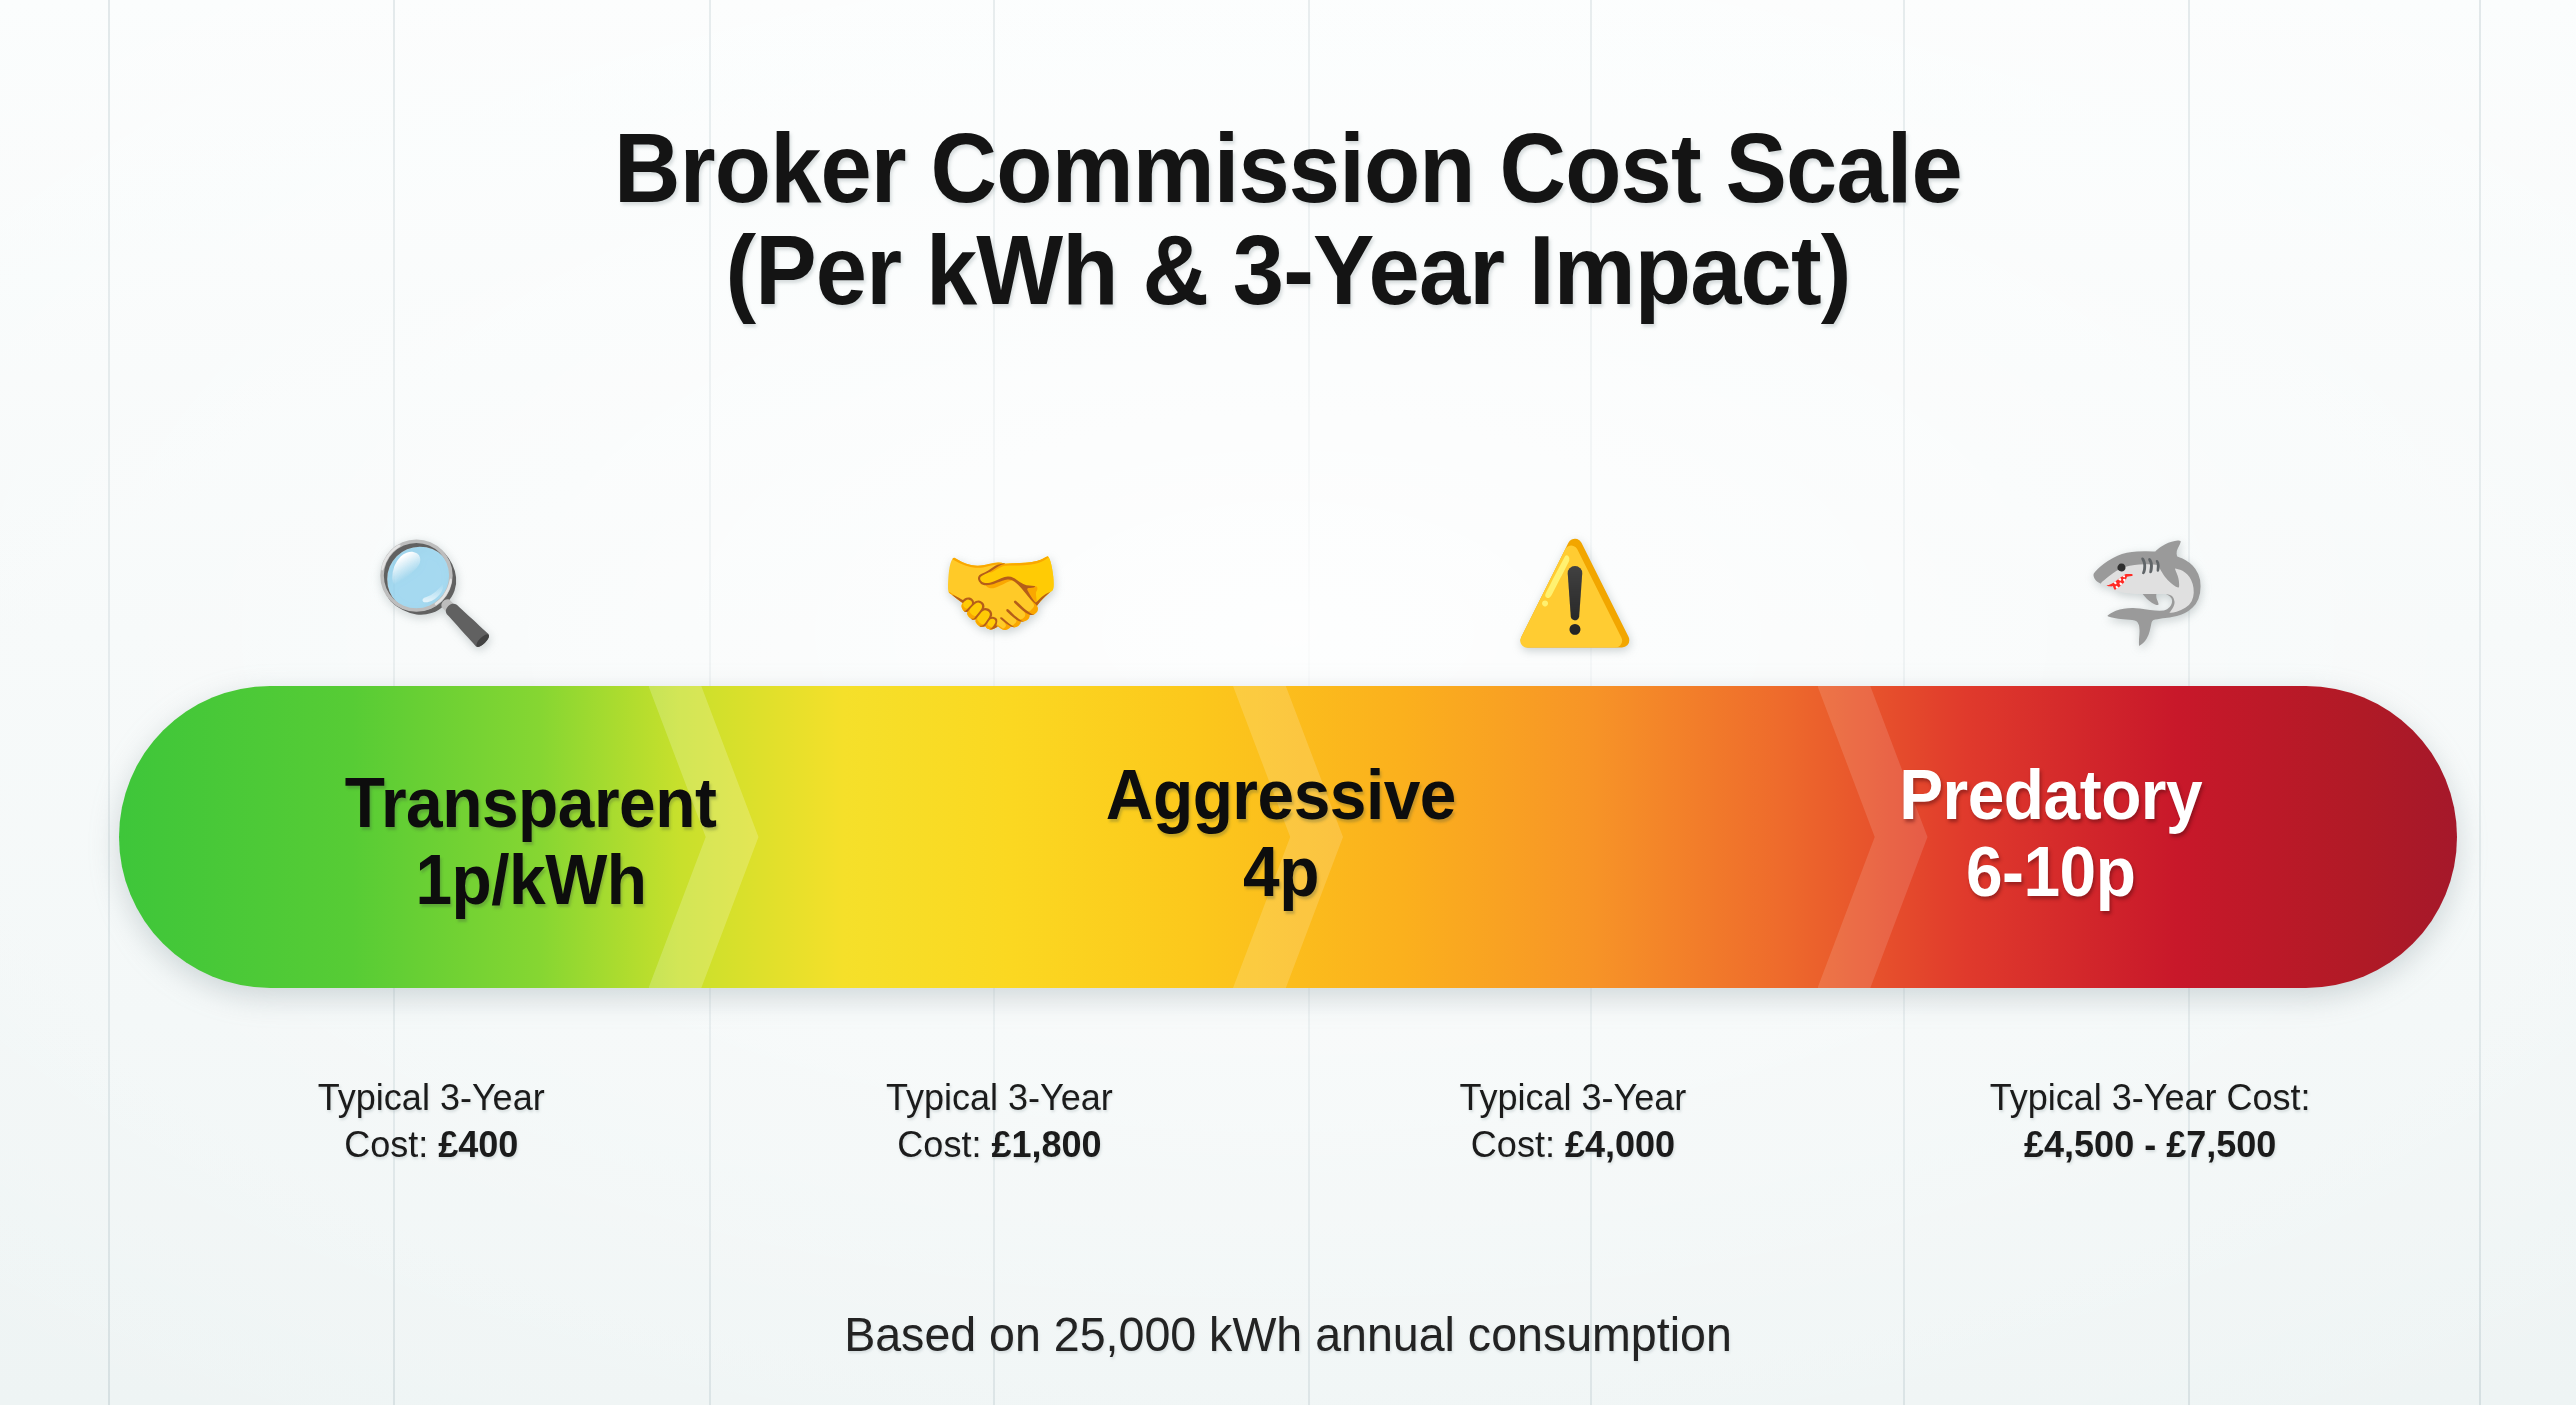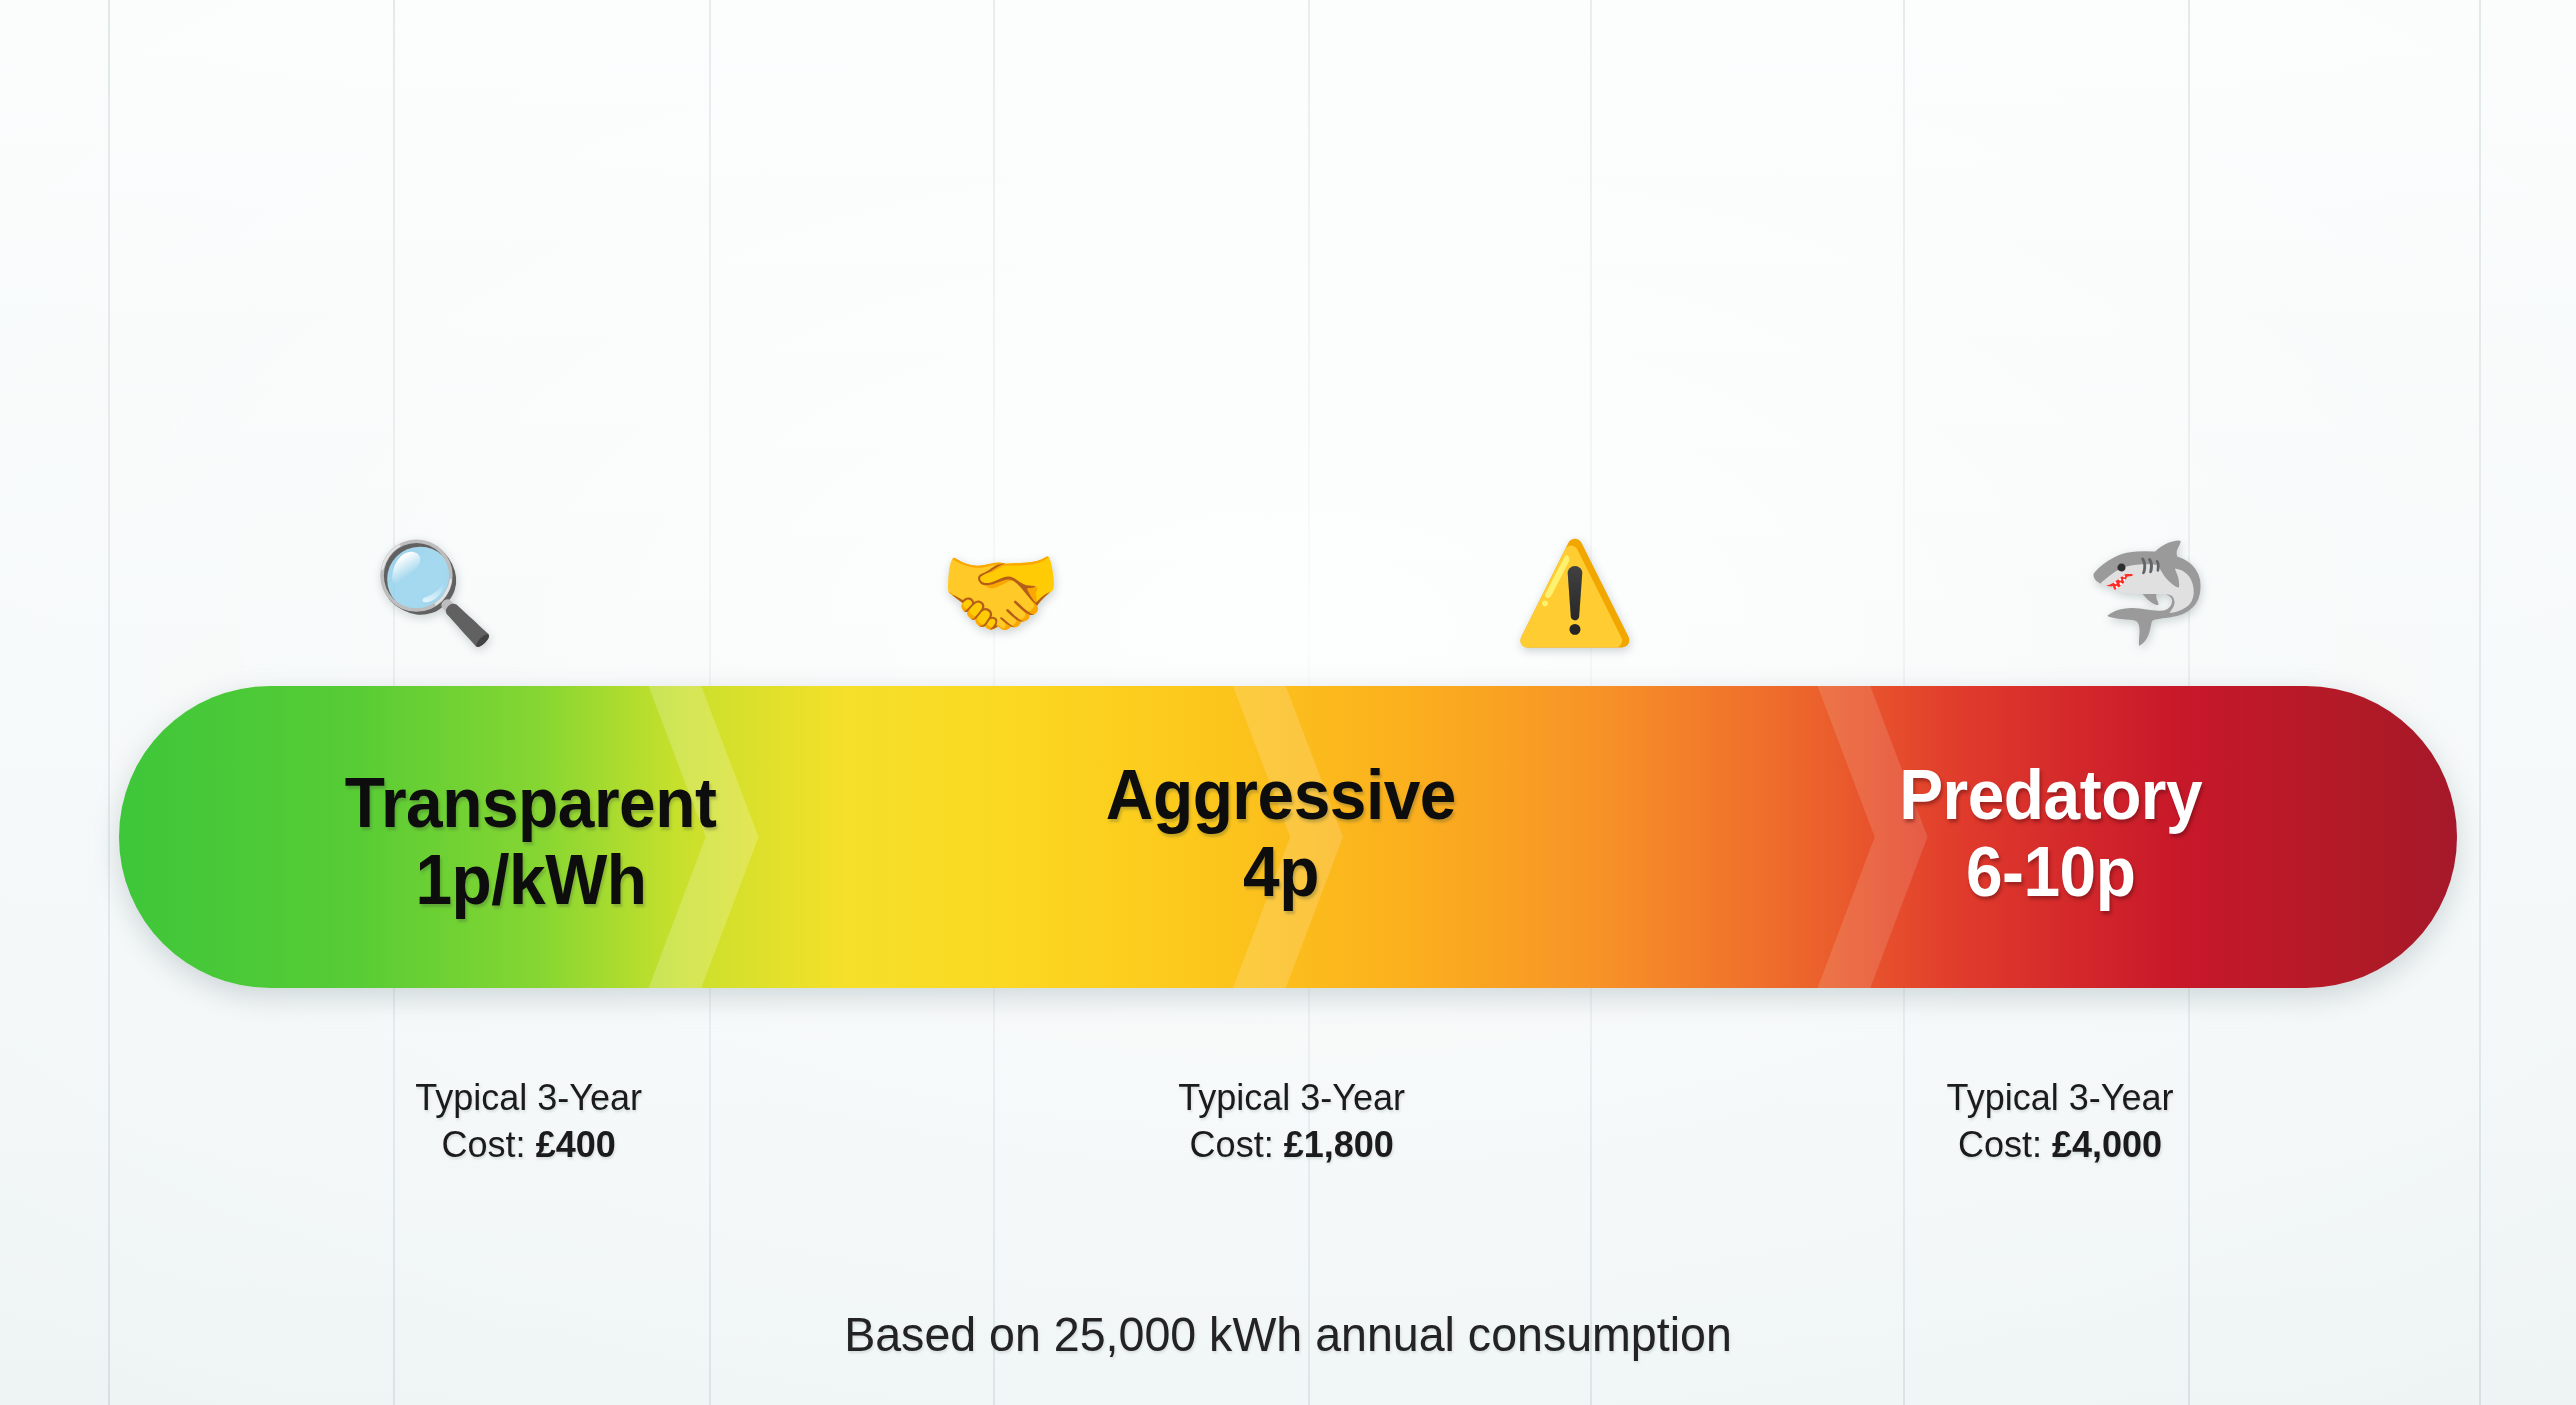--- a/index.html
+++ b/index.html
@@ -184,20 +184,24 @@
     <span style="left:709px;"></span>
     <span style="left:993px;"></span>
     <span style="left:1308px;"></span>
     <span style="left:1590px;"></span>
     <span style="left:1903px;"></span>
     <span style="left:2188px;"></span>
     <span style="left:2479px;"></span>
   </div>
   <div class="vignette"></div>
 
+  <div class="title-block">
+    <span class="title-line">Broker Commission Cost Scale</span>
+    <span class="title-line">(Per kWh &amp; 3-Year Impact)</span>
+  </div>
 
   <div class="icon-row">
     <div class="icon-cell c0">
       <span class="icon-glyph">🔍</span>
     </div>
     <div class="icon-cell c1">
       <span class="icon-glyph">🤝</span>
     </div>
     <div class="icon-cell c2">
       <span class="icon-glyph">⚠️</span>
@@ -242,18 +246,22 @@
       <span>Cost: </span><span class="amt">£400</span>
     </div>
     <div class="cost-cell k1">
       <span>Typical 3-Year</span><br>
       <span>Cost: </span><span class="amt">£1,800</span>
     </div>
     <div class="cost-cell k2">
       <span>Typical 3-Year</span><br>
       <span>Cost: </span><span class="amt">£4,000</span>
     </div>
+    <div class="cost-cell k3">
+      <span>Typical 3-Year Cost:</span><br>
+      <span class="amt">£4,500 - £7,500</span>
+    </div>
   </div>
 
   <div class="footnote">Based on 25,000 kWh annual consumption</div>
 
 </div>
 
 
 </body></html>

